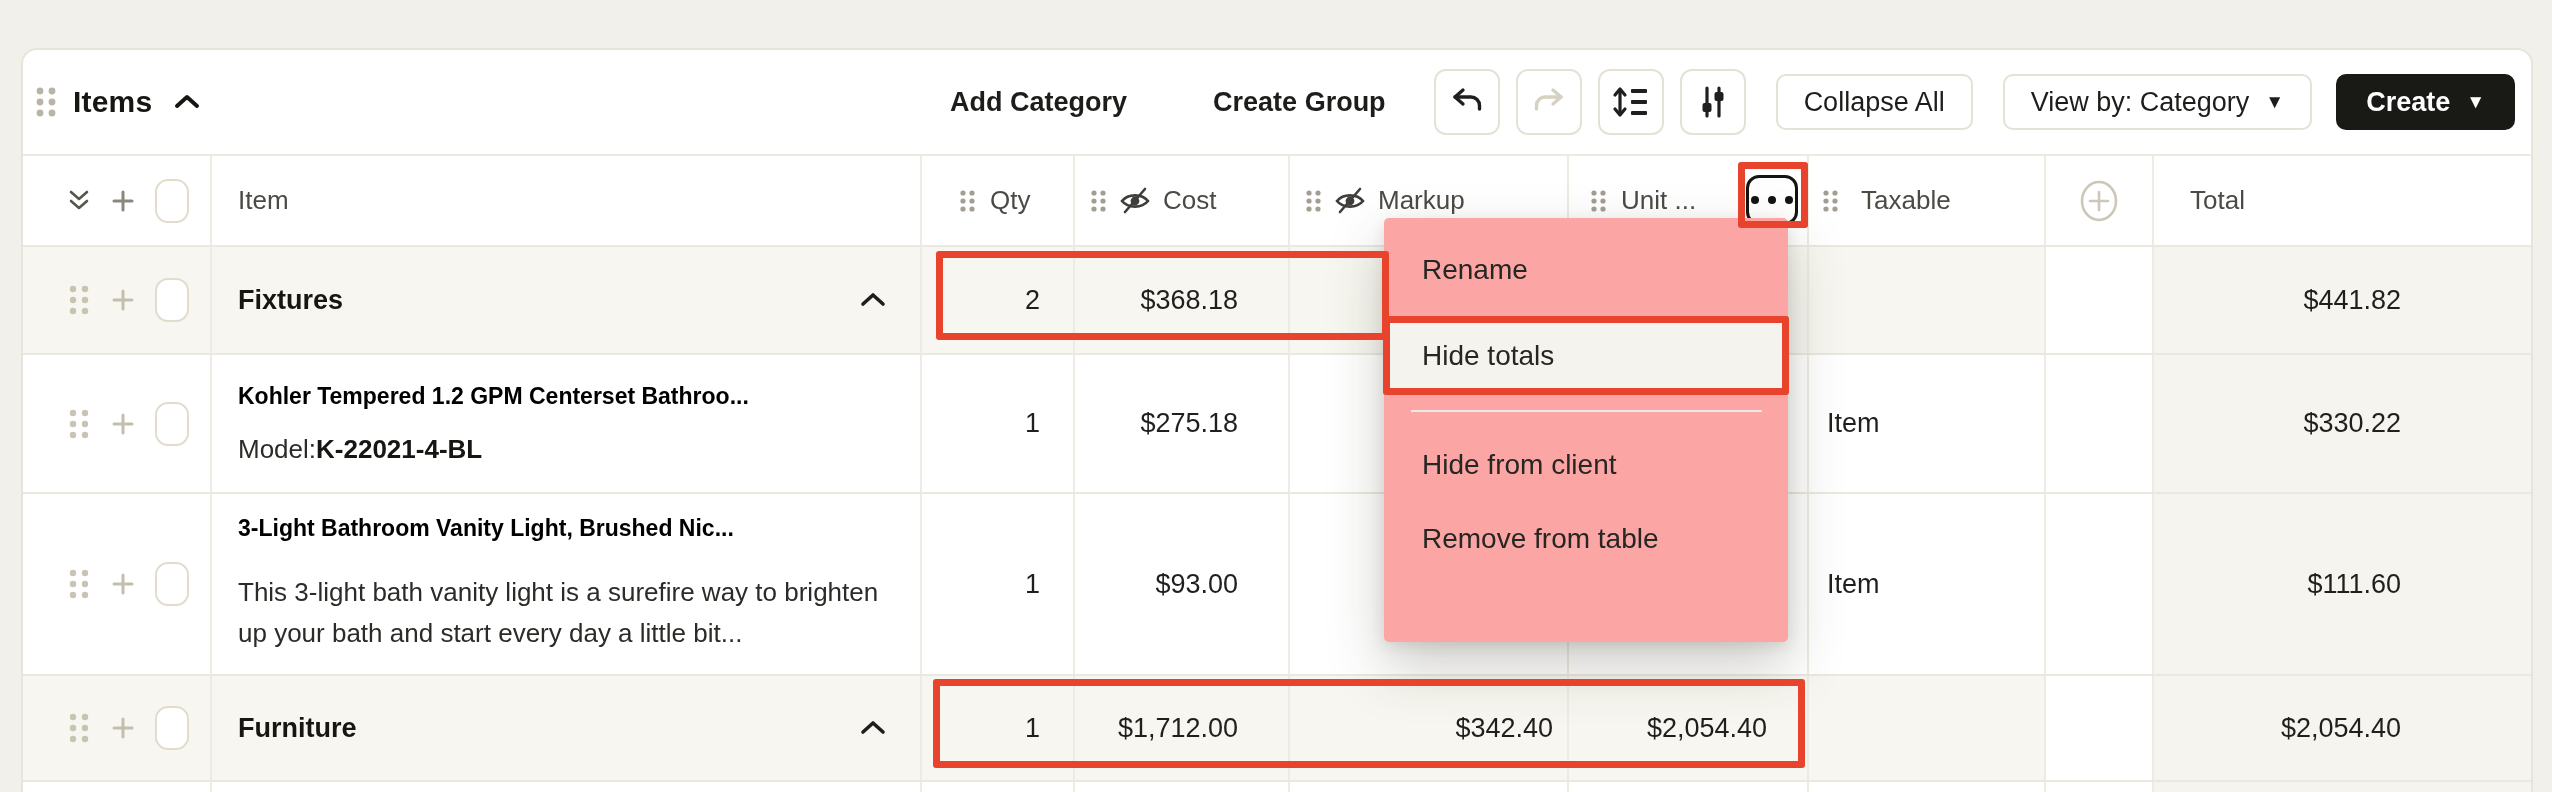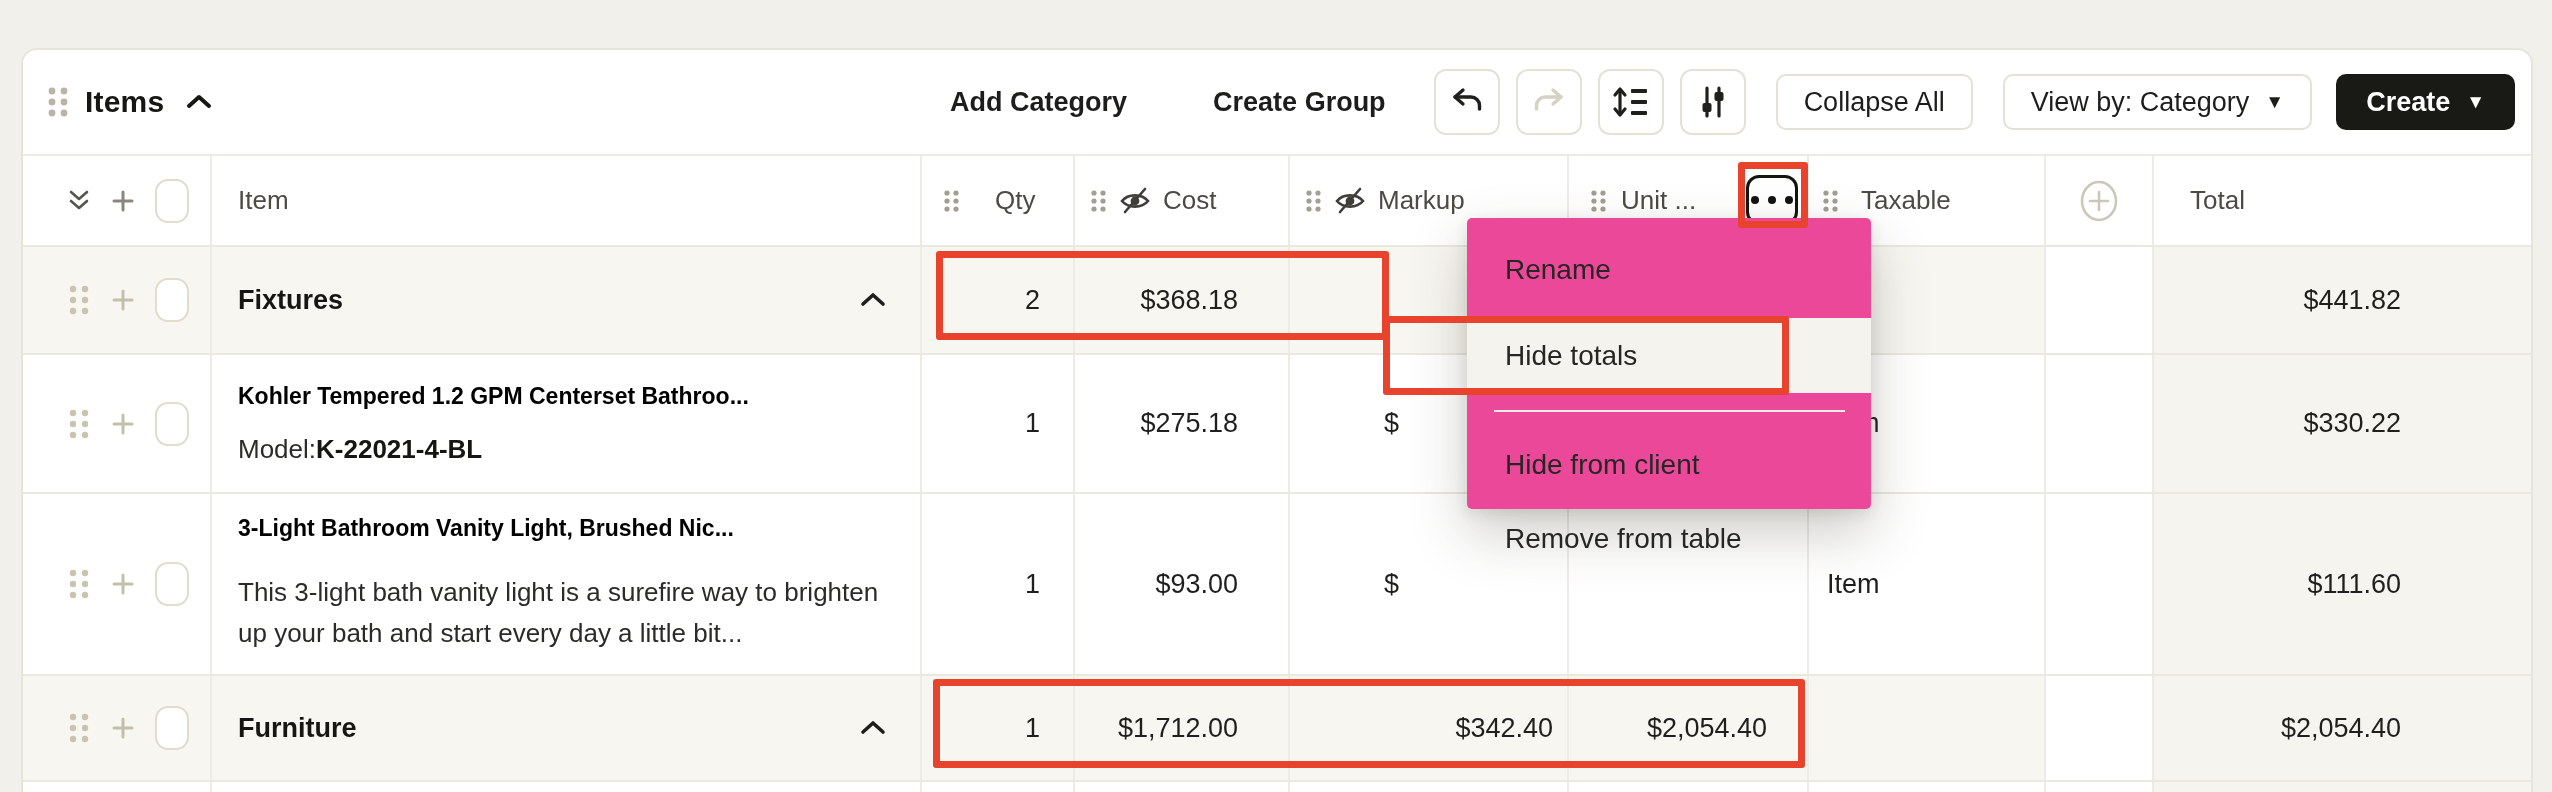--- a/index.html
+++ b/index.html
@@ -3,21 +3,21 @@
 <meta charset="utf-8">
 <style>
   html,body{margin:0;padding:0;}
   .stage{position:relative;width:2552px;height:792px;background:#f1f0ea;overflow:hidden;
          font-family:"Liberation Sans",sans-serif;color:#1f1f1d;}
   .card{position:absolute;left:21px;top:48px;width:2512px;height:744px;background:#fff;
         border:2px solid #e7e4da;border-bottom:none;border-radius:16px 16px 0 0;box-sizing:border-box;overflow:hidden;}
 
   
   .toolbar{position:absolute;left:0;top:0;right:0;height:104px;display:flex;align-items:center;
-           padding:0 16px 0 22px;box-sizing:border-box;}
+           padding:0 16px 0 10px;box-sizing:border-box;}
   .tb-left{display:flex;align-items:center;gap:14px;}
   .title{font-size:30px;font-weight:700;color:#161613;letter-spacing:.2px;}
   .tb-right{margin-left:auto;display:flex;align-items:center;}
   .txtbtn{font-size:27px;font-weight:700;color:#1d1d1b;background:none;border:none;cursor:pointer;
           font-family:inherit;padding:0;margin-left:16px;}
   .iconbtn{width:66px;height:66px;background:#fff;border:2px solid #e5e1d5;border-radius:12px;
            display:flex;align-items:center;justify-content:center;box-sizing:border-box;}
   .btn{height:56px;display:flex;align-items:center;background:#fff;border:2px solid #e5e1d5;
        border-radius:10px;font-size:27px;color:#1d1d1b;padding:0 26px;box-sizing:border-box;
        font-family:inherit;font-weight:400;white-space:nowrap;}
@@ -53,21 +53,21 @@
   .sliver{padding-right:168px;}
   .itemcol-inner{display:flex;flex-direction:column;justify-content:center;padding:6px 0;}
   .spread{justify-content:space-between;padding-right:32px;}
 
   
   .dotsbtn{position:absolute;width:52px;height:50px;background:#fff;border:3px solid #141412;border-radius:13px;
            display:flex;align-items:center;justify-content:center;gap:9px;box-sizing:border-box;}
   .dotsbtn i{width:8px;height:8px;border-radius:50%;background:#141412;}
 
   
-  .menu{position:absolute;left:1467px;top:218px;width:404px;height:291px;background:#ec4899;border-radius:5px;
+  .menu{position:absolute;left:1384px;top:218px;width:404px;height:424px;background:#fca5a5;border-radius:5px;
         box-shadow:0 24px 55px rgba(60,55,40,.25), 0 4px 14px rgba(60,55,40,.12);z-index:30;}
   .mi{position:absolute;left:0;right:0;display:flex;align-items:center;padding-left:38px;
       font-size:28px;color:#262623;box-sizing:border-box;}
   .mi.hl{background:#f4f3ee;}
   .mdiv{position:absolute;left:27px;right:26px;top:192px;height:0;border-top:2px solid #e9e9e6;}
 
   
   .ann{position:absolute;border:7px solid #e8432c;box-sizing:border-box;border-radius:3px;z-index:40;}
 
   svg{display:block;}
@@ -173,21 +173,21 @@
             <svg width="24" height="24" viewBox="0 0 24 24" stroke="#8b877c" stroke-width="3" stroke-linecap="round">
               <line x1="12" y1="3" x2="12" y2="21"></line>
                 <line x1="3" y1="12" x2="21" y2="12"></line>
             </svg>
           </span>
           <span class="chk"></span>
         </div>
         <div class="c itemcell">
           <span>Item</span>
         </div>
-        <div class="c" style="padding-left:20px;gap:21px;">
+        <div class="c" style="padding-left:36px;">
           <span>
             <svg width="20" height="28" viewBox="0 0 20 28" fill="#a39e92">
               <circle cx="5" cy="6" r="2.6"></circle>
                 <circle cx="14" cy="6" r="2.6"></circle>
               <circle cx="5" cy="14" r="2.6"></circle>
                 <circle cx="14" cy="14" r="2.6"></circle>
               <circle cx="5" cy="22" r="2.6"></circle>
                 <circle cx="14" cy="22" r="2.6"></circle>
             </svg>
           </span>

